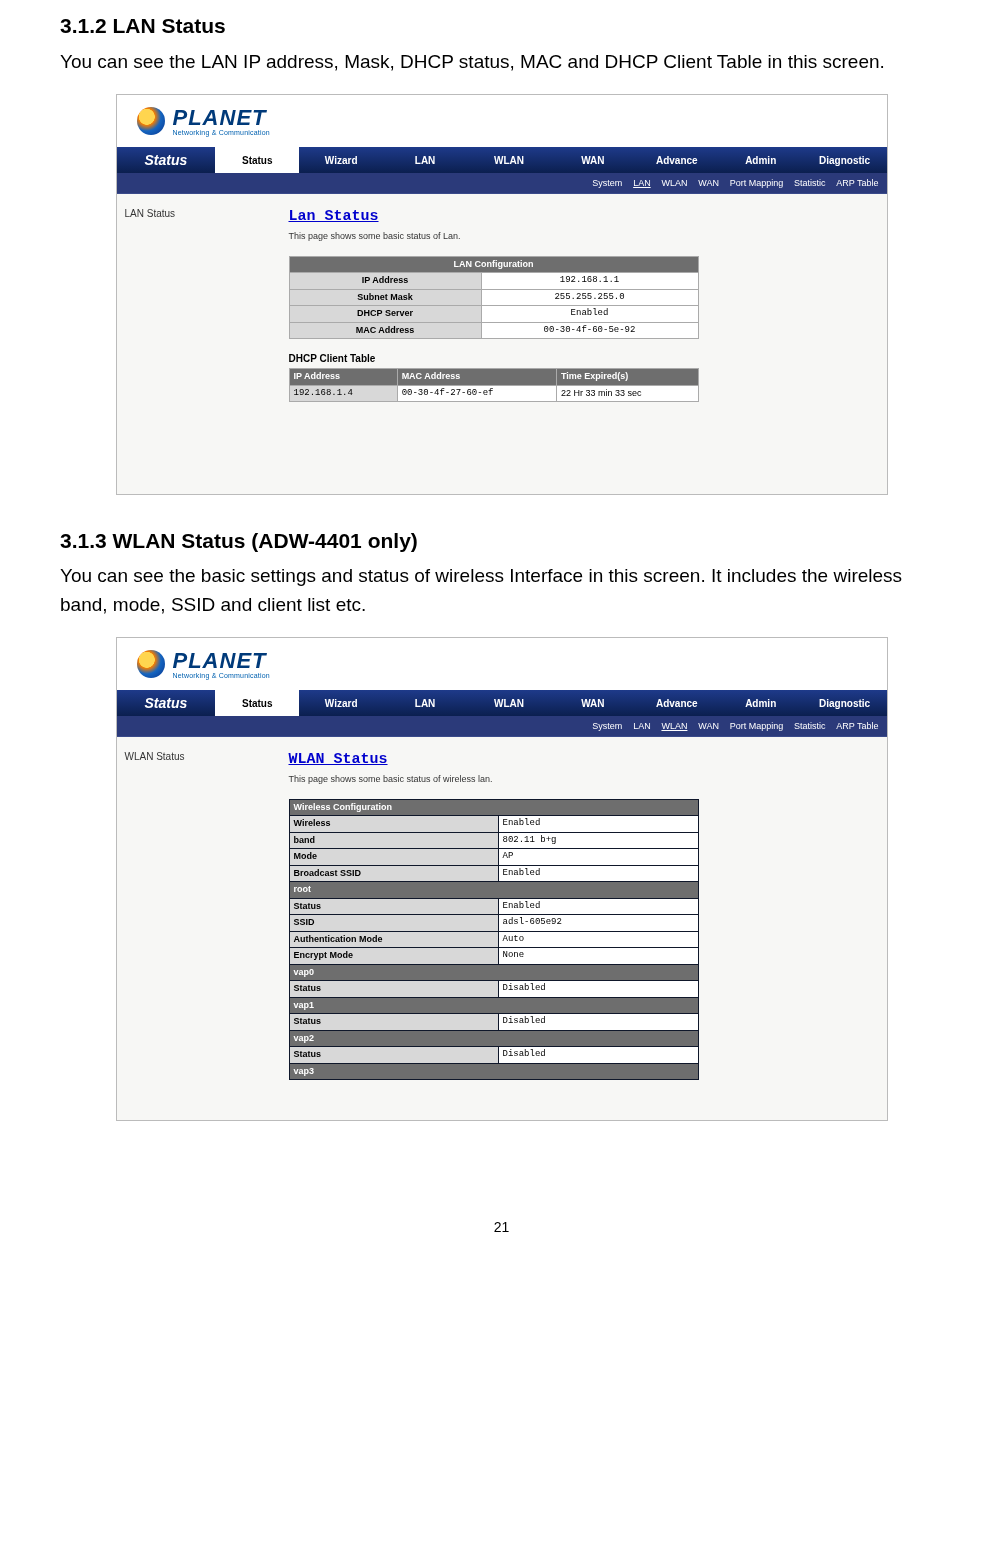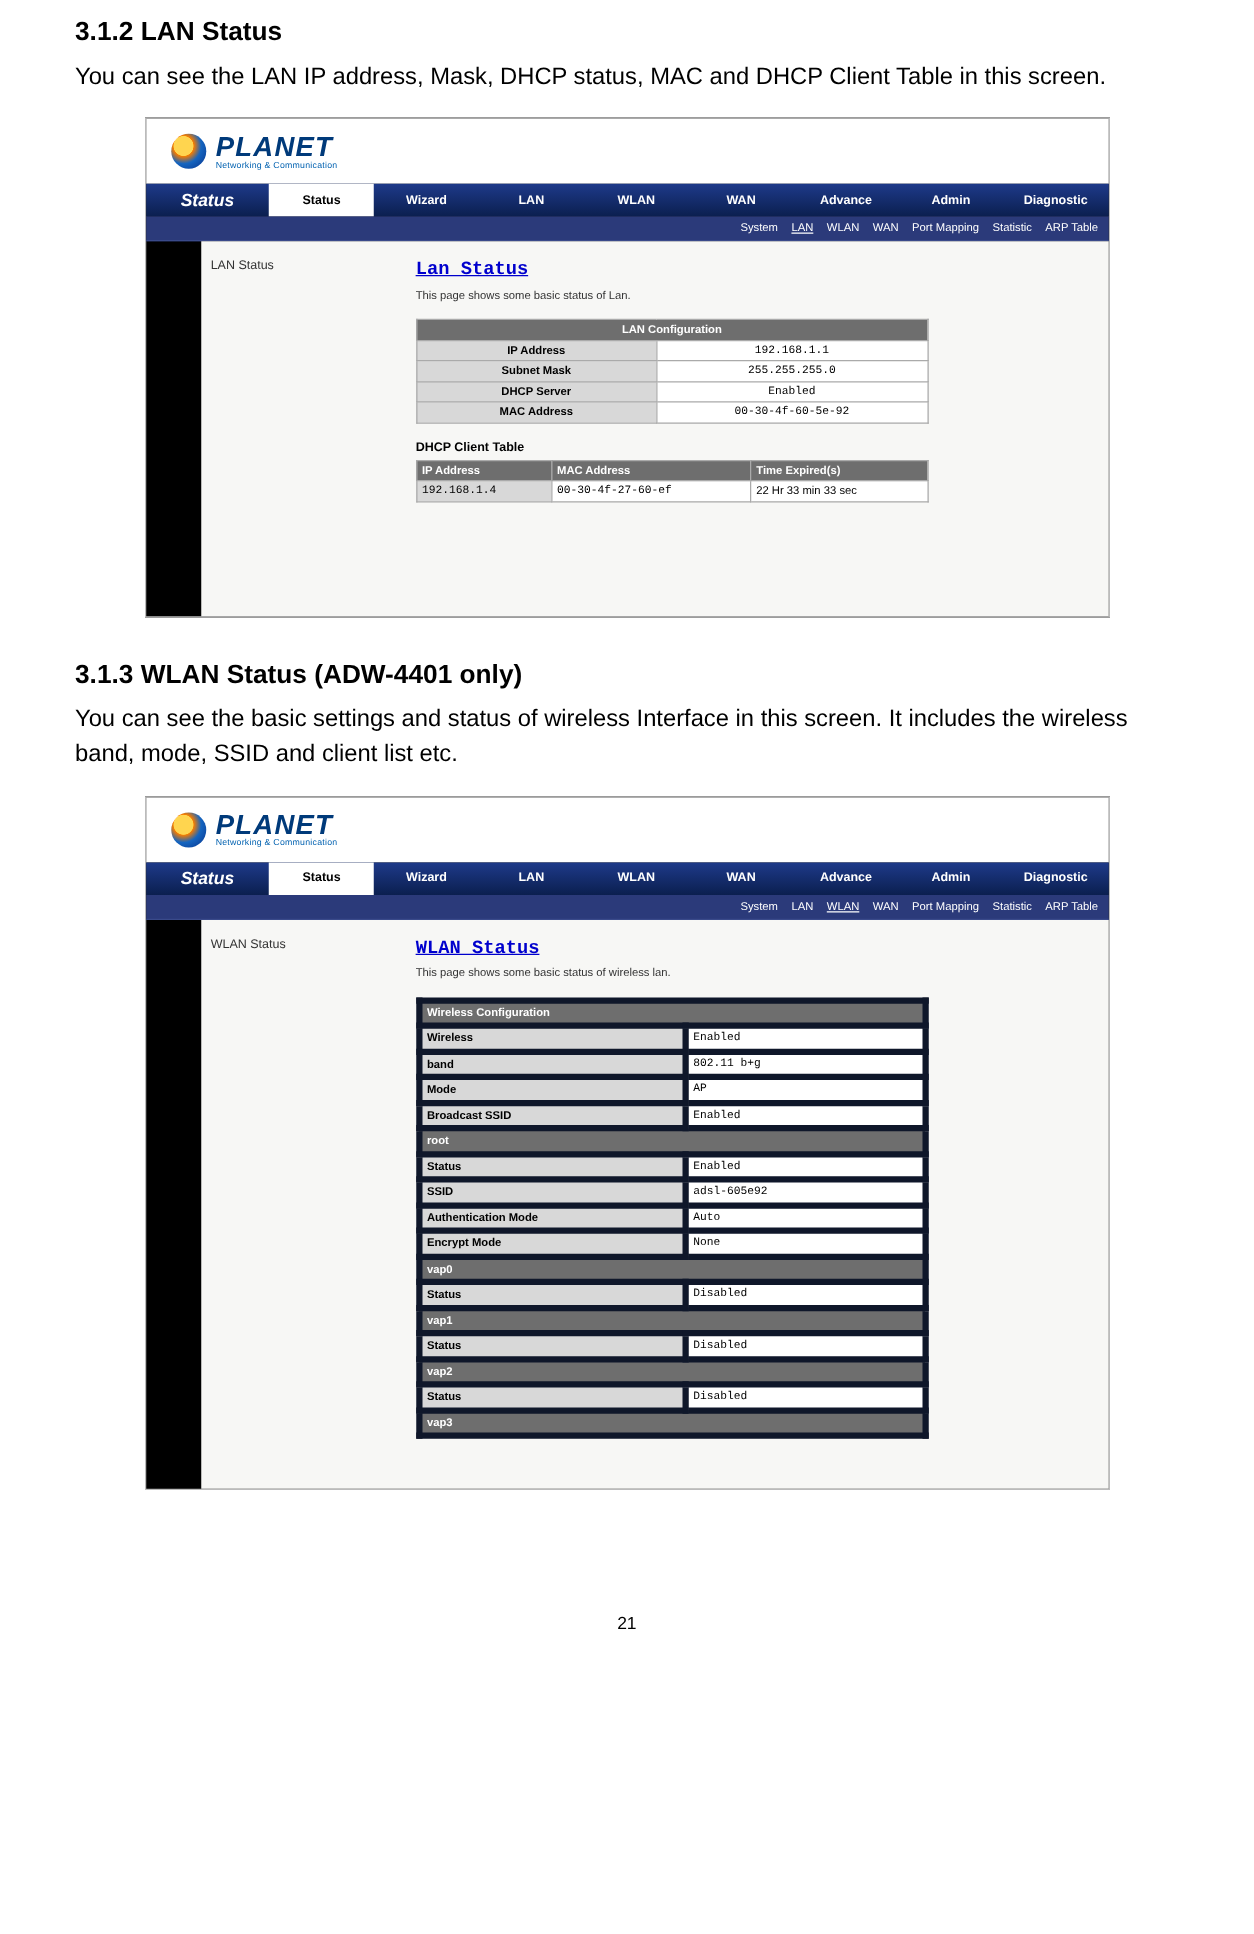--- a/index.html
+++ b/index.html
@@ -17,21 +17,21 @@
     font-weight: bold;
     margin: 0 0 6px 0;
   }
   p.desc {
     margin: 0 0 18px 0;
   }
   .screenshot {
     border: 1px solid #bbb;
     width: 770px;
     margin: 0 auto 30px auto;
-    background: #000000;
+    background: #fdba74;
     font-family: Verdana, Arial, sans-serif;
     font-size: 10px;
   }
   .logo-bar {
     background: #fff;
     padding: 8px 20px;
     height: 36px;
     display: flex;
     align-items: center;
   }
@@ -99,21 +99,20 @@
     margin-right: 8px;
     cursor: pointer;
   }
   .subnav span.active {
     text-decoration: underline;
   }
   .content-wrap {
     display: flex;
     background: #f7f7f5;
     min-height: 300px;
-    margin-left: 44px;
   }
   .sidebar {
     width: 140px;
     padding: 12px 8px;
     font-size: 10px;
     color: #333;
   }
   .main-pane {
     flex: 1;
     padding: 10px 16px 40px 16px;
@@ -179,21 +178,21 @@
     font-weight: bold;
   }
   .dhcp-table td.ip { background: #d8d8d8; font-family: "Courier New", monospace; }
   .dhcp-table td.mac { background: #fff; font-family: "Courier New", monospace; }
   .dhcp-table td.time { background: #fff; font-family: Arial, sans-serif; }
   .wlan-table {
     border-collapse: collapse;
     width: 410px;
   }
   .wlan-table td {
-    border: 5px solid #0f172a;
+    border: 1px solid #0f172a;
     font-size: 9px;
     padding: 1px 4px;
     text-align: left;
     height: 12px;
   }
   .wlan-table .hdr {
     background: #6e6e6e;
     color: #fff;
     font-weight: bold;
   }

